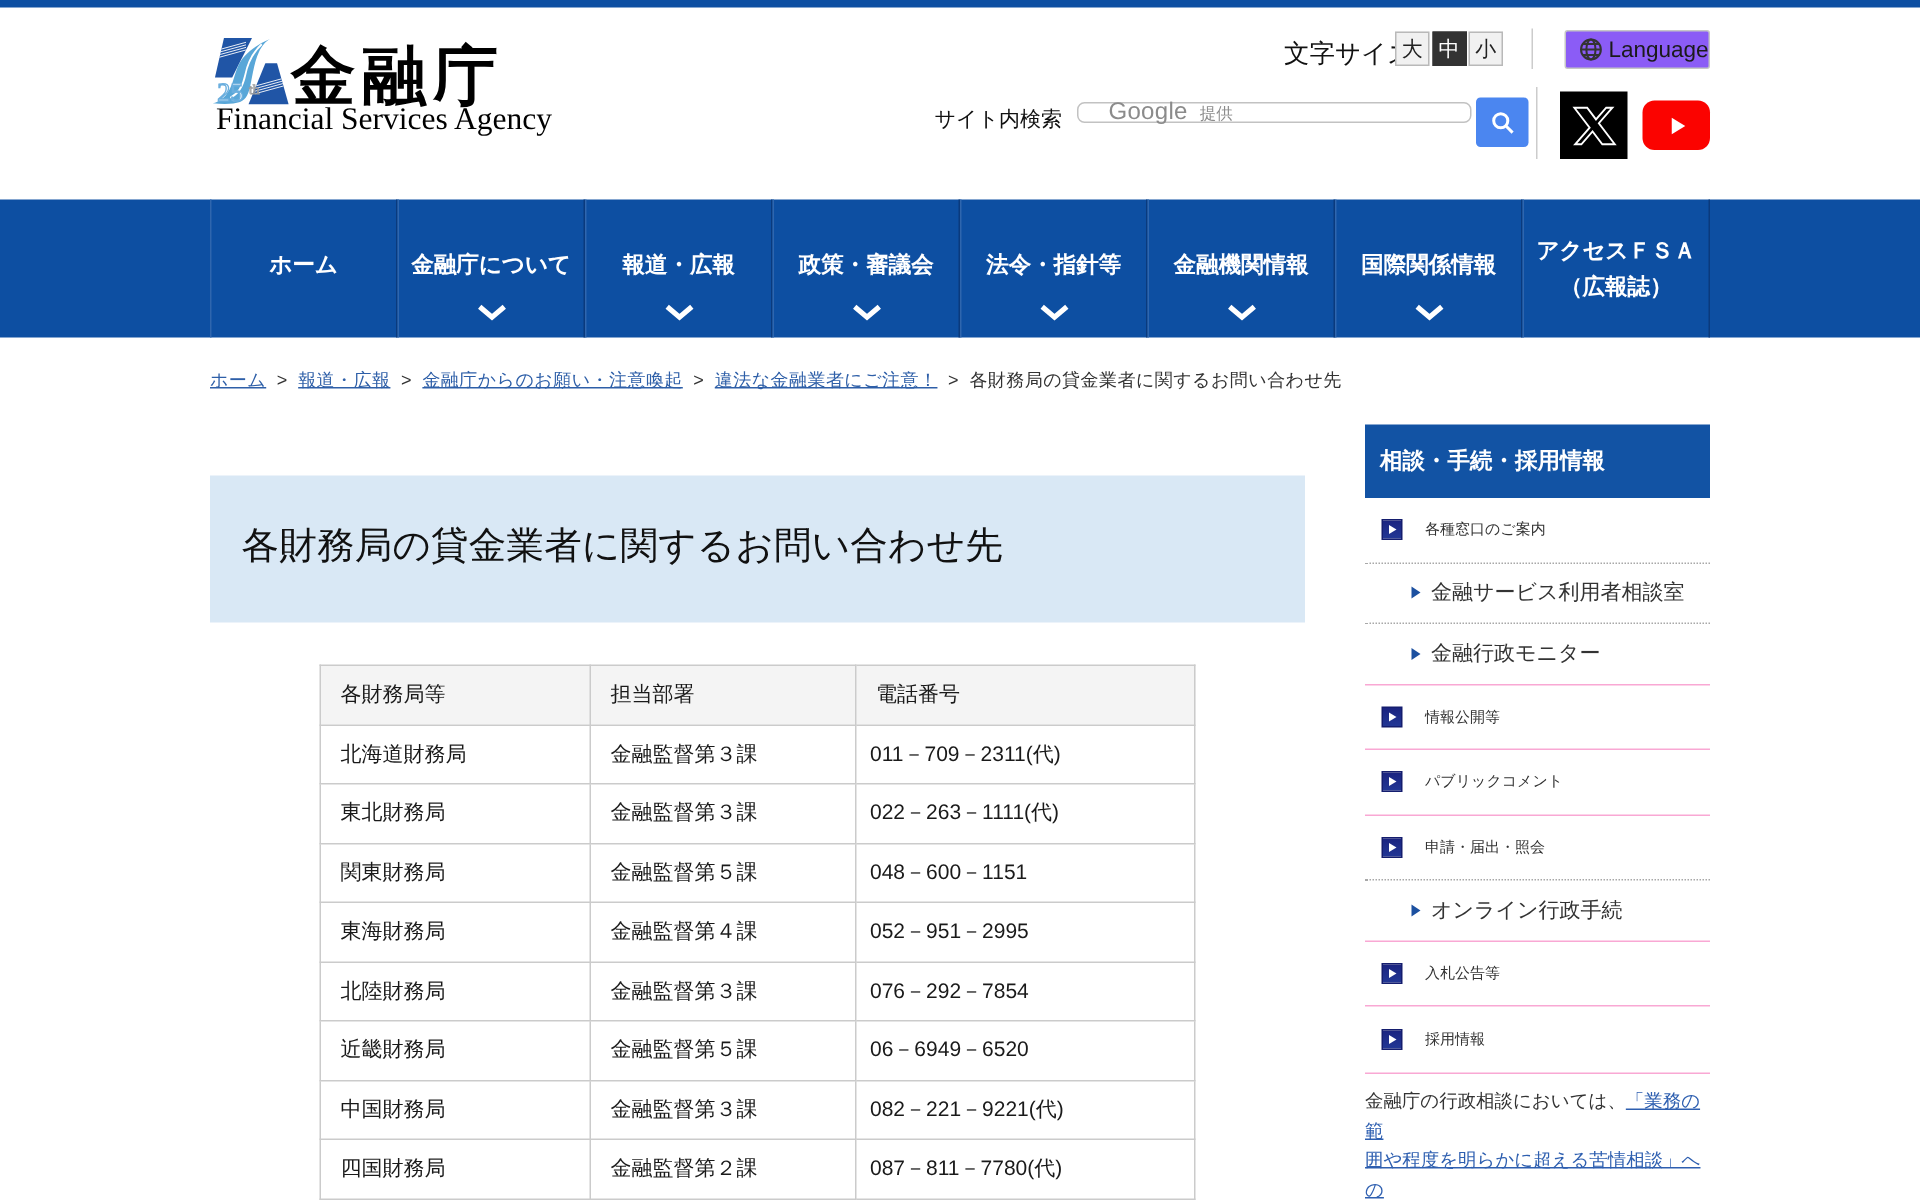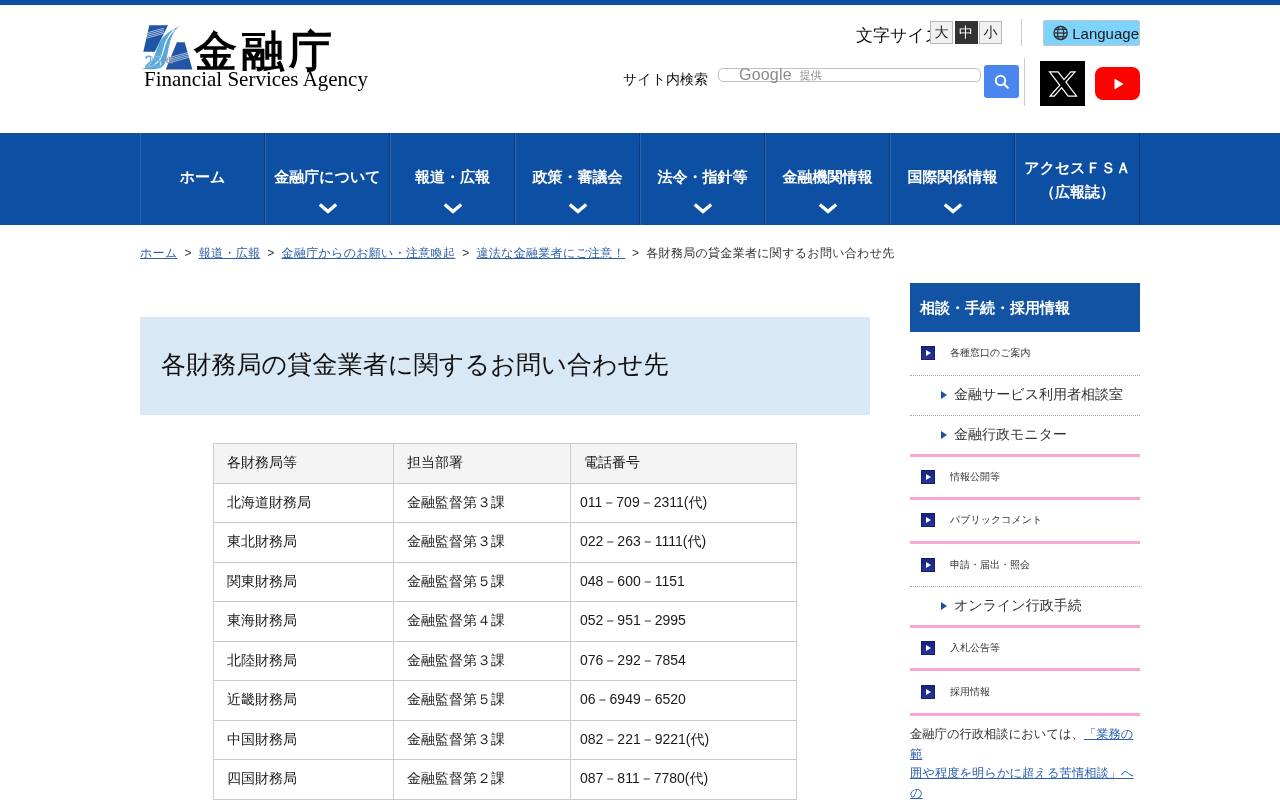--- a/index.html
+++ b/index.html
@@ -10,21 +10,21 @@
 .topbar{left:0;top:0;width:1280px;height:5px;background:#0d4fa2}
 
 .kanji{left:194px;top:27px;font-size:43px;font-weight:700;color:#000;letter-spacing:4.5px;line-height:48px}
 .fsaen{left:144px;top:67px;font-family:"Liberation Serif",serif;font-size:21px;line-height:24px;color:#000}
 
 .mojisize{left:856px;top:24px;font-size:17px;color:#111}
 .szbtn{top:21px;width:23px;height:23px;border:1px solid #b9b9b9;background:#f1f1f1;
 font-size:14px;color:#222;text-align:center;line-height:21px}
 .szbtn.on{background:#333;border-color:#333;color:#fff}
 .vdiv{left:1021px;top:19px;width:1px;height:27px;background:#ccc}
-.langbtn{left:1043px;top:20px;width:97px;height:26px;background:#7dd3fc;border:1px solid #c6c6c6;
+.langbtn{left:1043px;top:20px;width:97px;height:26px;background:#8b5cf6;border:1px solid #c6c6c6;
 border-radius:2px;display:flex;align-items:center;justify-content:flex-start;padding-left:9px;gap:4px;font-size:15px;color:#1a1a1a}
 
 .slabel{left:623px;top:71px;font-size:14px;color:#111}
 .sinput{left:718px;top:68px;width:263px;height:14px;border:1px solid #c2c2c2;border-radius:5px;
 background:#fff;display:flex;align-items:center}
 .goog{margin-left:20px;font-size:16px;color:#8b8b8b;letter-spacing:0.2px}
 .teik{margin-left:8px;font-size:11px;color:#8b8b8b}
 .sbtn{left:984px;top:65px;width:35px;height:33px;background:#4b86f0;border-radius:3px;
 display:flex;align-items:center;justify-content:center}
 .xbox{left:1040px;top:61px;width:45px;height:45px;background:#000;display:flex;align-items:center;justify-content:center}
@@ -56,21 +56,21 @@
 td.ph,th.ph{padding-left:9px}
 
 .shead{left:910px;top:283px;width:230px;height:49px;background:#1253a4;color:#fff;
 font-size:15px;font-weight:700;line-height:49px;padding-left:10px}
 .smenu{left:910px;top:332px;width:230px;list-style:none}
 .smenu li{display:flex;align-items:center;color:#333}
 .smenu li.p{height:43.5px;padding-left:11px;font-size:10px}
 .smenu li.s{height:40.6px;padding-left:31px;font-size:14px}
 .smenu li.last{height:45px}
 .smenu li.dot{border-bottom:1px dotted #a8a8a8}
-.smenu li.sol{border-bottom:3px solid #f9a8d4}
+.smenu li.sol{border-bottom:1px solid #f9a8d4}
 .pic{width:14px;height:14px;border:1px solid #141d6e;background:linear-gradient(180deg,#1a2380,#223795);margin-right:15px;
 display:inline-flex;align-items:center;justify-content:center;flex:none}
 .pic:after{content:"";display:block;width:0;height:0;border-left:5px solid #fff;border-top:3.5px solid transparent;border-bottom:3.5px solid transparent;margin-left:1px}
 .sarr{width:0;height:0;border-left:6px solid #1c50a0;border-top:4px solid transparent;border-bottom:4px solid transparent;margin-right:7px;flex:none}
 .spara{left:910px;top:725px;width:234px;font-size:12.3px;line-height:19.6px;color:#333}
 .spara a{color:#2e5fb0;text-decoration:underline}
 </style></head>
 <body>
 <div class="abs topbar"></div>
 

